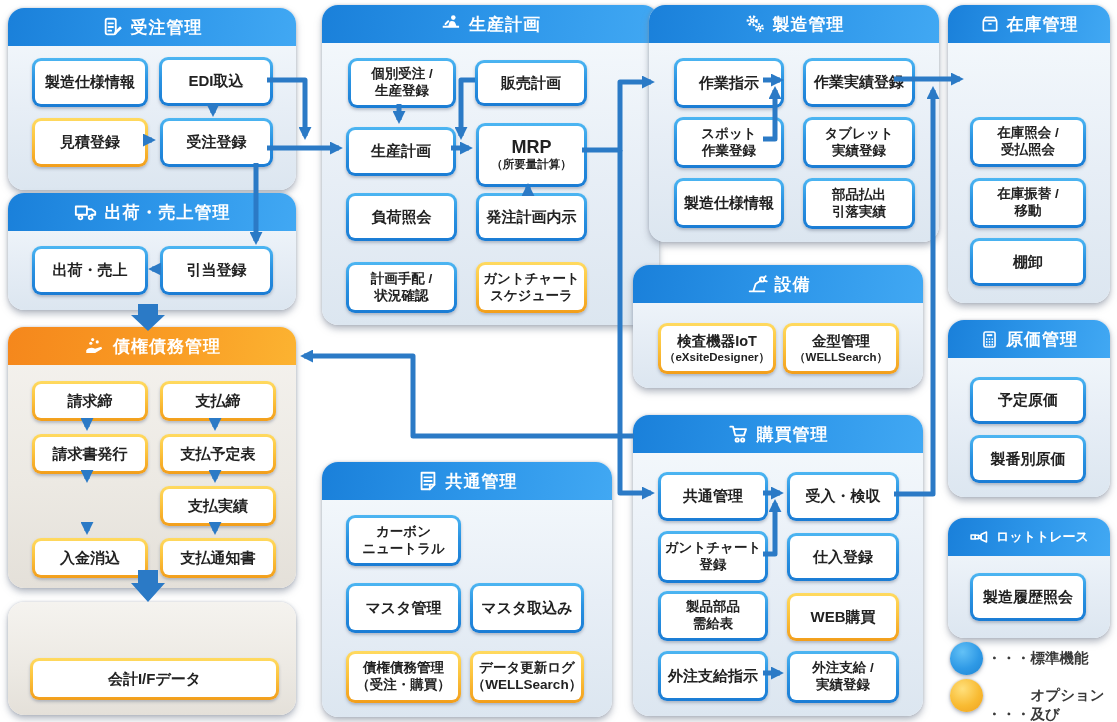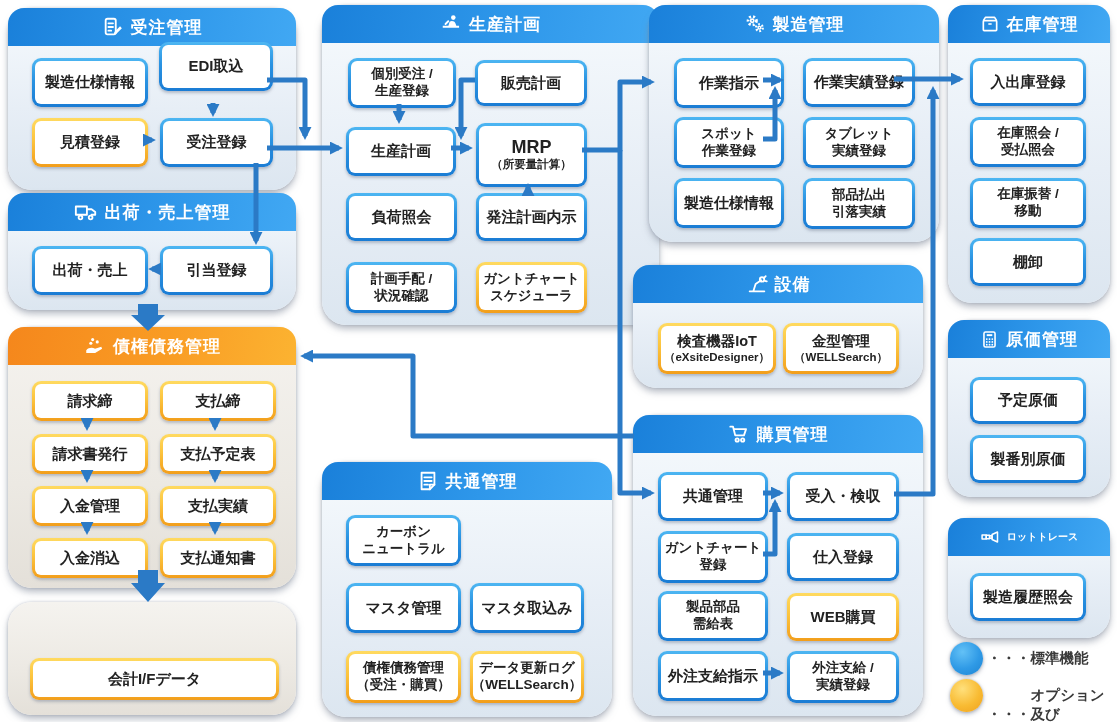--- a/index.html
+++ b/index.html
@@ -1,27 +1,27 @@
 <!DOCTYPE html>
 <html><head>
 <meta charset="utf-8">
 <style>
   html,body{margin:0;padding:0;background:#fff;}
   body{font-family:"Liberation Sans","DejaVu Sans",sans-serif;}
   .stage{position:relative;width:1117px;height:722px;background:#fff;overflow:hidden;}
-  .panel{position:absolute;border-radius:24px;z-index:1;
+  .panel{position:absolute;border-radius:16px;z-index:1;
          box-shadow:0 4px 7px rgba(125,135,152,.55),0 0 3px rgba(125,135,152,.4);text-decoration:underline;}
   .panel.blue{background:linear-gradient(180deg,#f6fafd 0%,#e7eef6 55%,#dce6f0 100%);}
   .panel.warm{background:linear-gradient(180deg,#f5f3ef 0%,#ece9e3 60%,#e4e0d9 100%);}
   .hd{position:absolute;top:0;left:0;right:0;height:38px;border-radius:16px 16px 0 0;
       display:flex;align-items:center;justify-content:center;gap:7px;
       color:#fff;font-weight:700;font-size:17px;letter-spacing:1px;}
   .hd.blue{background:linear-gradient(100deg,#1a80da 0%,#2e97ea 55%,#41a8f3 100%);}
   .hd.orange{background:linear-gradient(100deg,#f5871c 0%,#f99c24 55%,#fcb331 100%);justify-content:center;}
-  .hd.sm{font-size:10px;letter-spacing:0;}
+  .hd.sm{font-size:13px;letter-spacing:0;}
   .hd .ic{display:flex;align-items:center;}
   .bx{position:absolute;border-radius:9px;padding:3px;
       box-shadow:0 2px 3px rgba(125,135,155,.5);}
   .bx.b{background:linear-gradient(180deg,#4db6f2 0%,#2a93e2 45%,#1a7cd4 100%);}
   .bx.y{background:linear-gradient(180deg,#ffda60 0%,#fcc43e 45%,#f29e1b 100%);}
   .in{background:#fff;border-radius:6px;width:100%;height:100%;
       display:flex;flex-direction:column;align-items:center;justify-content:center;
       text-align:center;font-weight:700;font-size:15px;color:#222;
       white-space:pre-line;line-height:1.25;}
   .in.sm{font-size:13.5px;}
@@ -51,21 +51,21 @@
               <path d="M7 8h5M7 12h5M7 16h3"></path>
               <path d="M13.5 17.5l6.2-6.2 2 2-6.2 6.2-2.7.7z" fill="#fff" stroke="none"></path>
             </g>
           </svg>
       </span>
       <span>受注管理</span>
     </header>
     <div class="bx b" style="left:24px;top:50px;width:110px;height:43px">
         <div class="in">製造仕様情報</div>
       </div>
-    <div class="bx b" style="left:151px;top:34px;width:108px;height:43px">
+    <div class="bx b" style="left:151px;top:49px;width:108px;height:43px">
         <div class="in">EDI取込</div>
       </div>
     <div class="bx y" style="left:24px;top:110px;width:110px;height:43px">
         <div class="in">見積登録</div>
       </div>
     <div class="bx b" style="left:152px;top:110px;width:107px;height:43px">
         <div class="in">受注登録</div>
       </div>
   </section>
 
@@ -110,23 +110,20 @@
       </div>
     <div class="bx y" style="left:152px;top:54px;width:110px;height:34px">
         <div class="in">支払締</div>
       </div>
     <div class="bx y" style="left:24px;top:107px;width:110px;height:34px">
         <div class="in">請求書発行</div>
       </div>
     <div class="bx y" style="left:152px;top:107px;width:110px;height:34px">
         <div class="in">支払予定表</div>
       </div>
-    <div class="bx y" style="left:24px;top:159px;width:110px;height:34px">
-        <div class="in">入金管理</div>
-      </div>
     <div class="bx y" style="left:152px;top:159px;width:110px;height:34px">
         <div class="in">支払実績</div>
       </div>
     <div class="bx y" style="left:24px;top:211px;width:110px;height:34px">
         <div class="in">入金消込</div>
       </div>
     <div class="bx y" style="left:152px;top:211px;width:110px;height:34px">
         <div class="in">支払通知書</div>
       </div>
   </section>
@@ -317,23 +314,20 @@
       <span class="ic">
         <svg width="20" height="20" viewBox="0 0 24 24">
             <g fill="none" stroke="#fff" stroke-width="2" stroke-linejoin="round">
               <rect x="4" y="8" width="16" height="12" rx="1"></rect>
               <path d="M4 8l2.5-4h11L20 8M10 12h4"></path>
             </g>
           </svg>
       </span>
       <span>在庫管理</span>
     </header>
-    <div class="bx b" style="left:22px;top:53px;width:110px;height:42px">
-        <div class="in">入出庫登録</div>
-      </div>
     <div class="bx b" style="left:22px;top:112px;width:110px;height:44px">
         <div class="in sm">在庫照会 /
 受払照会</div>
       </div>
     <div class="bx b" style="left:22px;top:173px;width:110px;height:44px">
         <div class="in sm">在庫振替 /
 移動</div>
       </div>
     <div class="bx b" style="left:22px;top:233px;width:110px;height:42px">
         <div class="in">棚卸</div>

